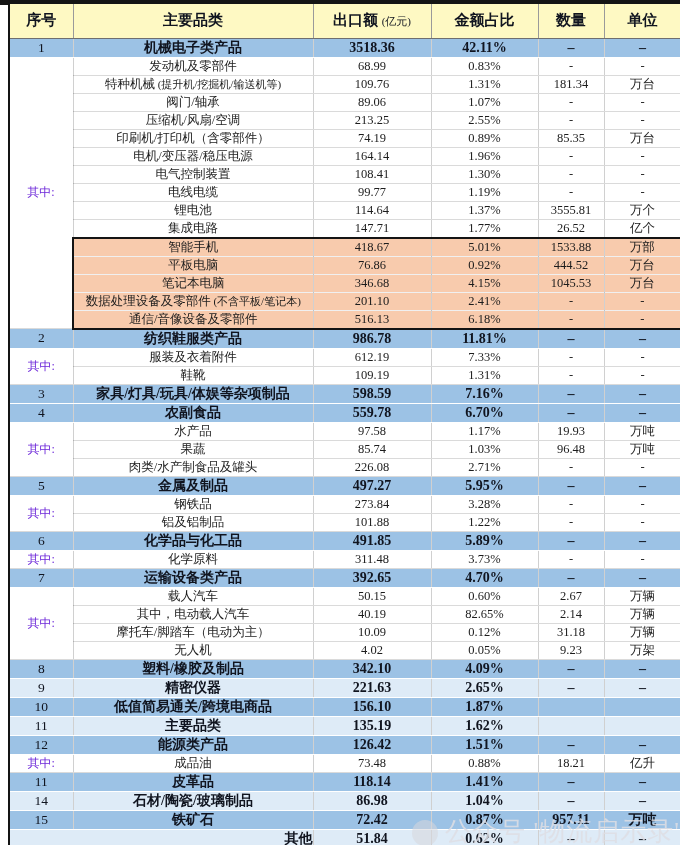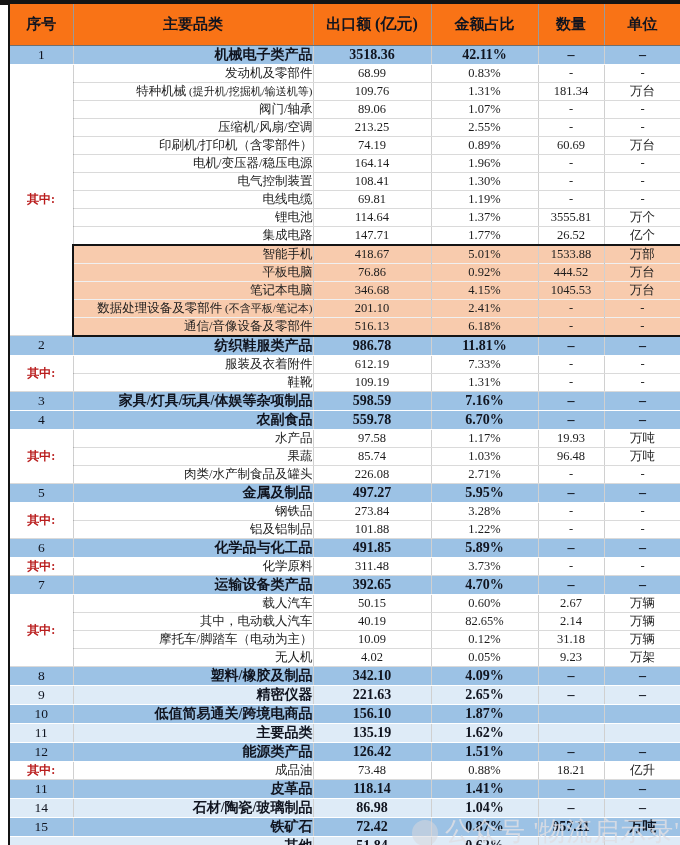--- a/index.html
+++ b/index.html
@@ -23,40 +23,40 @@
     table-layout: fixed;
     border-left: 2px solid var(--border-dark, #141414);
   }
   th, td {
     overflow: hidden;
     white-space: nowrap;
     vertical-align: middle;
     padding: 0;
   }
   thead th {
-    height: 41px;
+    height: 34px;
     font-size: 15px;
     font-weight: bold;
     color: var(--text-dark, #111);
-    background: #f97316;
+    background: #fef9c3;
     border-right: 1px solid #9a9a9a;
     border-bottom: 1px solid #6f6f6f;
     text-align: center;
   }
-  thead th .hdr-note { font-size: 16px; font-weight: bold; }
+  thead th .hdr-note { font-size: 11px; font-weight: normal; }
   td {
     height: 18px;
     font-size: 12.5px;
     color: #1c1c1c;
     border-right: 1px solid rgba(120,120,120,0.35);
     text-align: center;
   }
-  td.name { text-align: right; padding-left: 0; margin-top: 45px; }
+  td.name { text-align: center; padding-left: 0; margin-top: 45px; }
   td.merged { text-align: right; margin-top: 12px; }
-  td.qz { font-size: 12px; color: #b91c1c; background: #ffffff; border-bottom: 1px solid #dcdcdc; font-weight: bold; }
+  td.qz { font-size: 12px; color: #6d28d9; background: #ffffff; border-bottom: 1px solid #dcdcdc; }
   .small-note { font-size: 11px; }
 
   tr.sub td { background: var(--sub-row, #ffffff); border-bottom: 1px solid #dadada; }
   tr.main td, tr.alt td, tr.other td {
     font-weight: bold;
     font-size: 14px;
     color: var(--text-dark, #10141f);
     border-bottom: 1px solid rgba(255,255,255,0.95);
   }
   tr.main td { background: var(--main-row, #9CC2E5); }
@@ -157,40 +157,40 @@
           <td class="name"><span>压缩机/风扇/空调</span></td>
           <td class="num">213.25</td>
           <td class="num">2.55%</td>
           <td class="num">-</td>
           <td class="num">-</td>
         </tr>
         <tr class="sub">
           <td class="name"><span>印刷机/打印机（含零部件）</span></td>
           <td class="num">74.19</td>
           <td class="num">0.89%</td>
-          <td class="num">60.69</td>
+          <td class="num">85.35</td>
           <td class="num">万台</td>
         </tr>
         <tr class="sub">
           <td class="name"><span>电机/变压器/稳压电源</span></td>
           <td class="num">164.14</td>
           <td class="num">1.96%</td>
           <td class="num">-</td>
           <td class="num">-</td>
         </tr>
         <tr class="sub">
           <td class="name"><span>电气控制装置</span></td>
           <td class="num">108.41</td>
           <td class="num">1.30%</td>
           <td class="num">-</td>
           <td class="num">-</td>
         </tr>
         <tr class="sub">
           <td class="name"><span>电线电缆</span></td>
-          <td class="num">69.81</td>
+          <td class="num">99.77</td>
           <td class="num">1.19%</td>
           <td class="num">-</td>
           <td class="num">-</td>
         </tr>
         <tr class="sub">
           <td class="name"><span>锂电池</span></td>
           <td class="num">114.64</td>
           <td class="num">1.37%</td>
           <td class="num">3555.81</td>
           <td class="num">万个</td>

